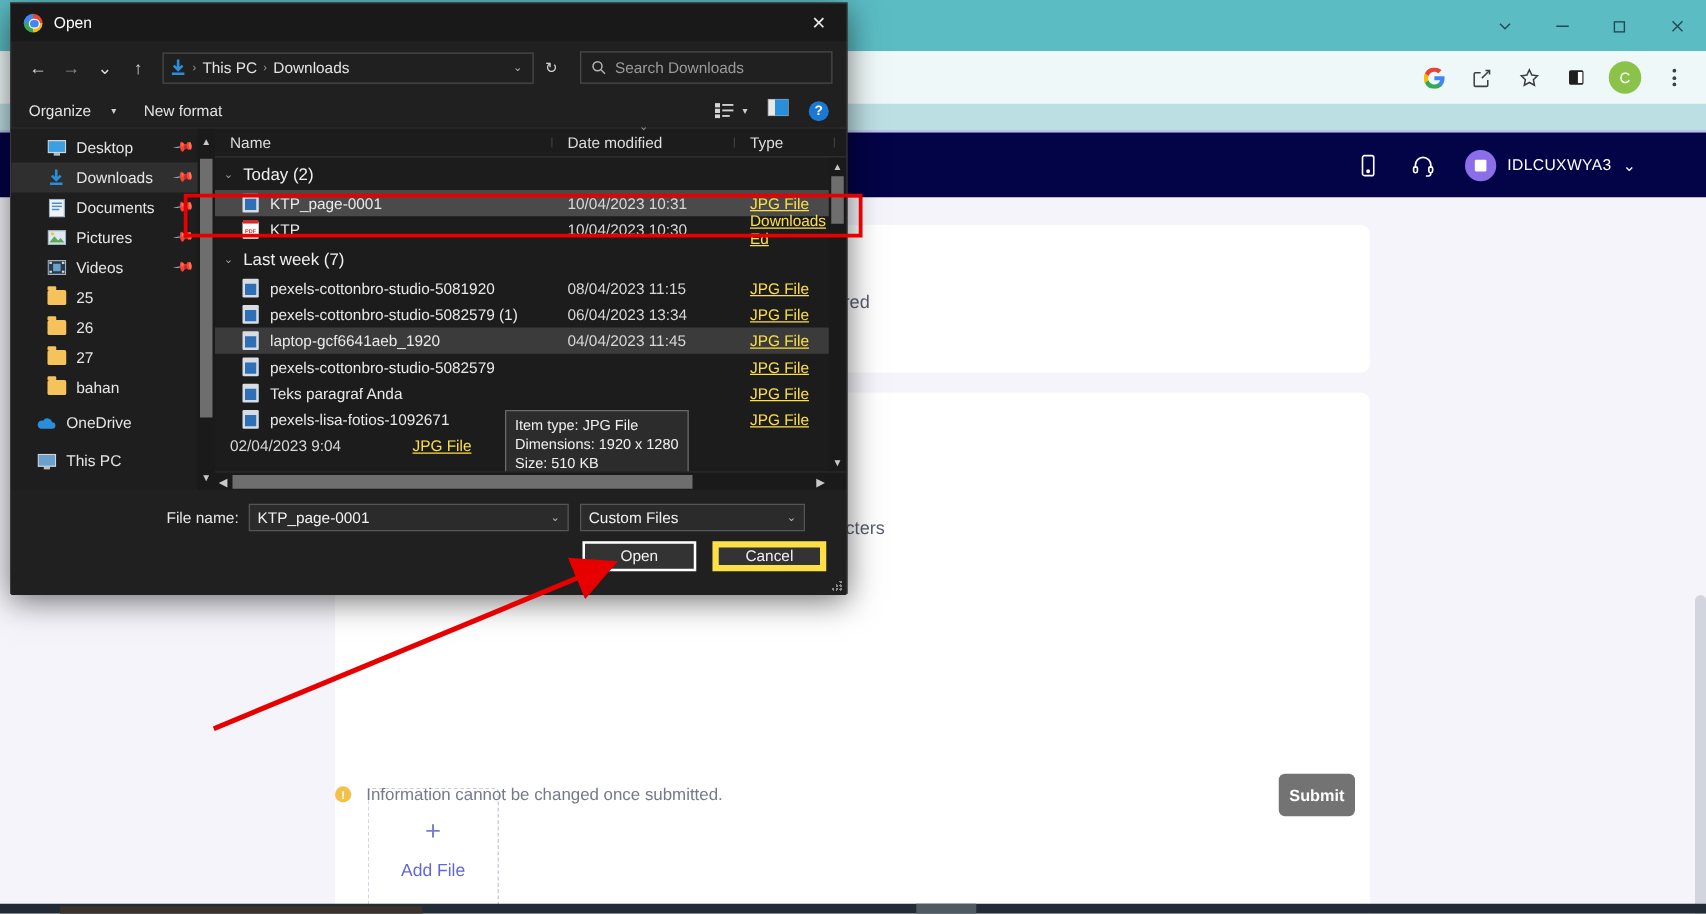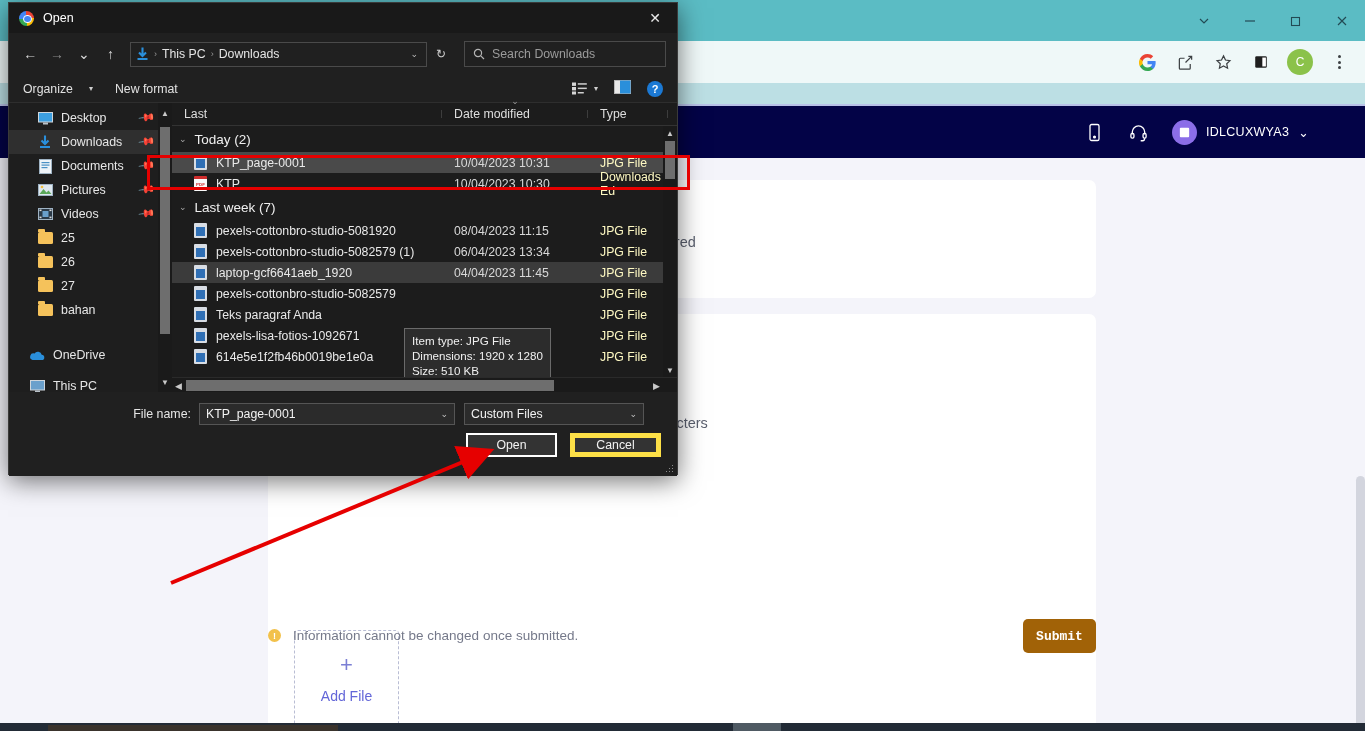--- a/index.html
+++ b/index.html
@@ -92,24 +92,24 @@
     position: absolute; left: 268px; top: 470px; display: flex; align-items: center; gap: 12px;
   }
   .notice-dot {
     width: 13px; height: 13px; border-radius: 50%; background: #f2c14b;
     color: #fff; font-size: 9px; display: flex; align-items: center; justify-content: center;
     font-weight: bold;
   }
   .notice-txt { color: #75798a; font-size: 13.5px; }
 
   .submit-btn {
-    position: absolute; left: 1023px; top: 461px; width: 73px; height: 34px;
-    background: #a16207; color: #fff; border: none; border-radius: 5px;
+    position: absolute; left: 1023px; top: 461px; width: 61px; height: 34px;
+    background: #737373; color: #fff; border: none; border-radius: 5px;
     font-size: 13px; font-weight: bold; cursor: pointer;
-    font-family: Liberation Mono, monospace;
+    font-family: Liberation Sans, sans-serif;
   }
 
   .page-scrollbar {
     position: absolute; right: 0; top: 318px; width: 9px; height: 340px;
     background: #d3d5de; border-radius: 5px;
   }
 
   
   .taskbar { position: absolute; left: 0; bottom: 0; width: 1365px; height: 8px; background: #222b36; }
   .taskbar-seg1 { position: absolute; left: 48px; bottom: 0; width: 290px; height: 6px; background: #3a332c; }
@@ -241,21 +241,21 @@
     font-size: 13.5px; color: #efefef;
   }
   .grp-chev { font-size: 9px; color: #a8a8a8; }
   .frow {
     height: 21px; display: flex; align-items: center; font-size: 12.3px; color: #e9e9e9;
   }
   .frow.sel { background: #4a4a4a; }
   .frow.hov { background: #3b3b3b; }
   .f-name { width: 270px; display: flex; align-items: center; gap: 9px; padding-left: 22px; }
   .f-date { width: 146px; padding-left: 12px; color: #d8d8d8; }
-  .f-type { width: 80px; padding-left: 12px; color: #fef9c3; }
+  .f-type { width: 80px; padding-left: 12px; color: #fde047; text-decoration: underline; }
 
   .jpg-ic {
     width: 13px; height: 15px; background: #d8dde4; border-radius: 1px; position: relative; flex-shrink: 0;
   }
   .jpg-ic::after {
     content: ""; position: absolute; left: 2px; top: 4px; right: 2px; bottom: 2px; background: #2f6fb5;
   }
   .pdf-ic {
     width: 13px; height: 15px; background: #fafafa; border-radius: 1px; position: relative; flex-shrink: 0;
     border-top: 3px solid #cf2d2d;
@@ -601,21 +601,21 @@
             </span>
           <span>27</span>
         </div>
         <div class="tree-row l1">
           <span class="tree-ic">
               <span class="folder-ic"></span>
             </span>
           <span>bahan</span>
         </div>
 
-        <div class="tree-row" style="padding-left:20px;margin-top:21px;">
+        <div class="tree-row" style="padding-left:20px;margin-top:4px;">
           <span class="tree-ic">
             <svg width="16" height="11" viewBox="0 0 16 11">
                 <path d="M3.5 10h9.2a2.6 2.6 0 000-5.2 3.9 3.9 0 00-7.2-1.2A3 3 0 003.5 10z" fill="#2a8fdb"></path>
               </svg>
           </span>
           <span>OneDrive</span>
         </div>
 
         <div class="tree-row" style="padding-left:20px;margin-top:7px;">
           <span class="tree-ic">
@@ -629,21 +629,21 @@
 
         <div class="tree-scroll-track">
           <div class="tree-arrow-up">▲</div>
           <div class="tree-scroll-thumb"></div>
           <div class="tree-arrow-dn">▼</div>
         </div>
       </div>
 
       <div class="list-pane">
         <div class="col-head">
-          <div class="ch ch-name">Last</div>
+          <div class="ch ch-name">Name</div>
           <div class="ch ch-date">Date modified</div>
           <div class="ch ch-type">Type</div>
         </div>
 
         <div class="list-body">
 
           <div class="grp-head">
             <span class="grp-chev">⌄</span>
             <span>Today (2)</span>
           </div>
@@ -719,24 +719,20 @@
           <div class="frow">
             <div class="f-name">
               <span class="jpg-ic"></span>
               <span>pexels-lisa-fotios-1092671</span>
             </div>
             <div class="f-date"></div>
             <div class="f-type">JPG File</div>
           </div>
 
           <div class="frow">
-            <div class="f-name">
-              <span class="jpg-ic"></span>
-              <span>614e5e1f2fb46b0019be1e0a</span>
-            </div>
             <div class="f-date">02/04/2023 9:04</div>
             <div class="f-type">JPG File</div>
           </div>
 
           <div class="tooltip">
             <div>Item type: JPG File</div>
             <div>Dimensions: 1920 x 1280</div>
             <div>Size: 510 KB</div>
           </div>
 

